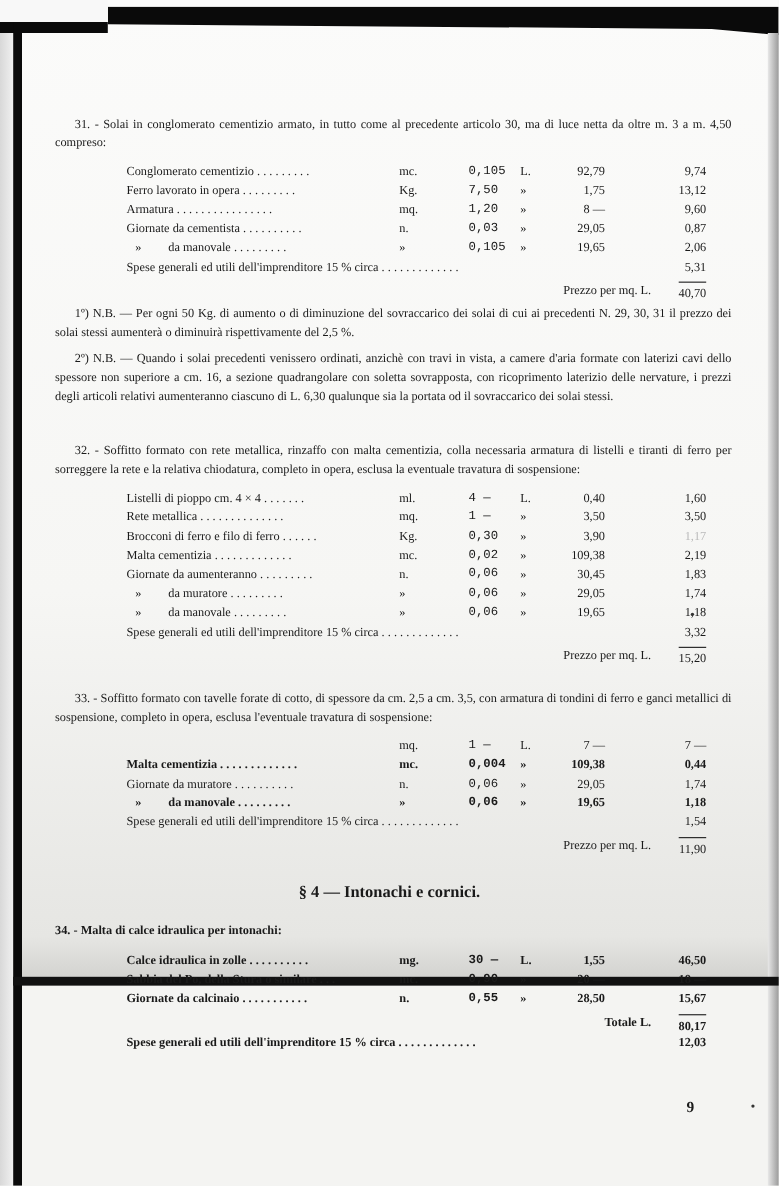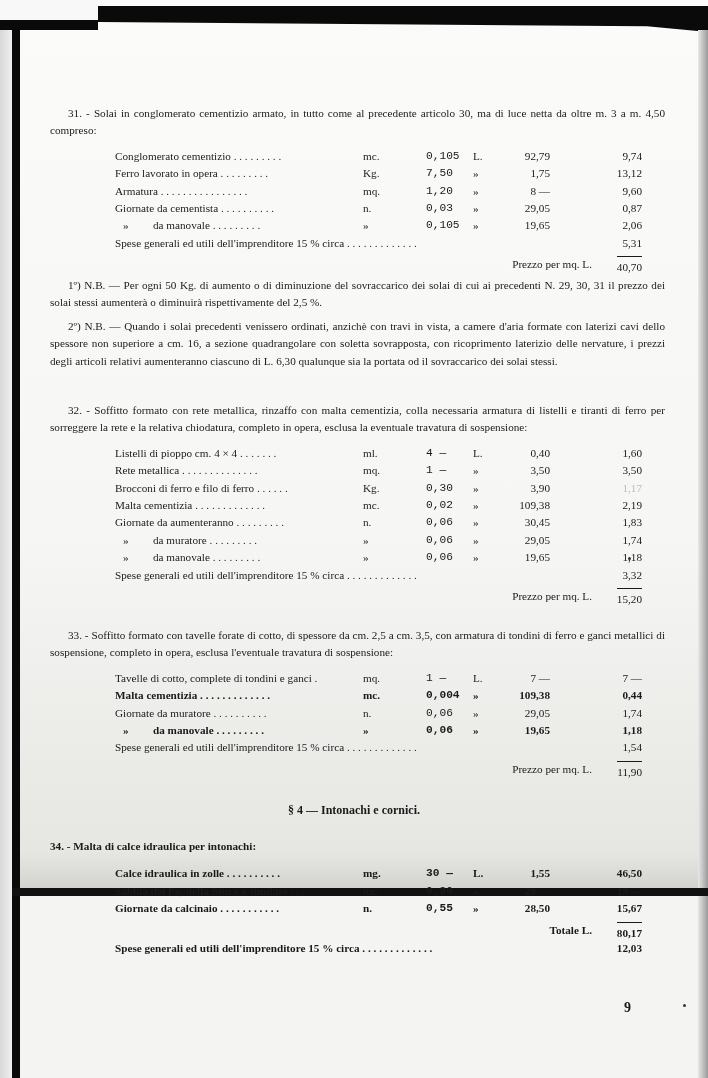--- a/index.html
+++ b/index.html
@@ -30,21 +30,21 @@
   .row .ditto { position:absolute; left:8px; }
   .row .unit { position:absolute; left:248px; }
   .row .qty { position:absolute; left:311px;font-family:Liberation Mono, monospace; }
   .row .cur { position:absolute; left:358px; }
   .row .price { position:absolute; right:92px; text-align:center; }
   .row .total { position:absolute; right:0; text-align:right; }
   .sumrow { position:relative; height:22px; white-space:nowrap; }
   .sumrow .lbl { position:absolute; right:50px; top:4px; }
   .sumrow .total { position:absolute; right:0; top:4px; text-align:right; border-top:1px solid #1a1a1a; padding-top:2px; }
   .bold { font-weight:bold; }
-  .section-title { position:absolute; left:0; width:708px; text-align:center; font-weight:bold; font-size:12px; }
+  .section-title { position:absolute; left:0; width:708px; text-align:center; font-weight:bold; font-size:15px; }
   .page-number { position:absolute; left:624px; top:1000px; font-weight:bold; font-size:14px; }
   .speck { position:absolute; width:3px; height:3px; background:#333; border-radius:50%; }
 </style>
 </head>
 <body>
 
 <div class="page">
   <div class="top-bar-light"></div>
   <div class="top-bar"></div>
   <div class="top-bar-left"></div>
@@ -182,21 +182,20 @@
         <span class="lbl">Prezzo per mq. L.</span>
         <span class="total">15,20</span>
       </div>
     </div>
   </div>
 
   <div class="item-block" style="top:627px;">
     <p class="para">33. - Soffitto formato con tavelle forate di cotto, di spessore da cm. 2,5 a cm. 3,5, con armatura di tondini di ferro e ganci metallici di sospensione, completo in opera, esclusa l'eventuale travatura di sospensione:</p>
     <div class="costs">
       <div class="row">
-        <span class="desc">Tavelle di cotto, complete di tondini e ganci .</span>
         <span class="unit">mq.</span>
         <span class="qty">1 —</span>
         <span class="cur">L.</span>
         <span class="price">7 —</span>
         <span class="total">7 —</span>
       </div>
       <div class="row bold">
         <span class="desc">Malta cementizia . . . . . . . . . . . . .</span>
         <span class="unit">mc.</span>
         <span class="qty">0,004</span>

